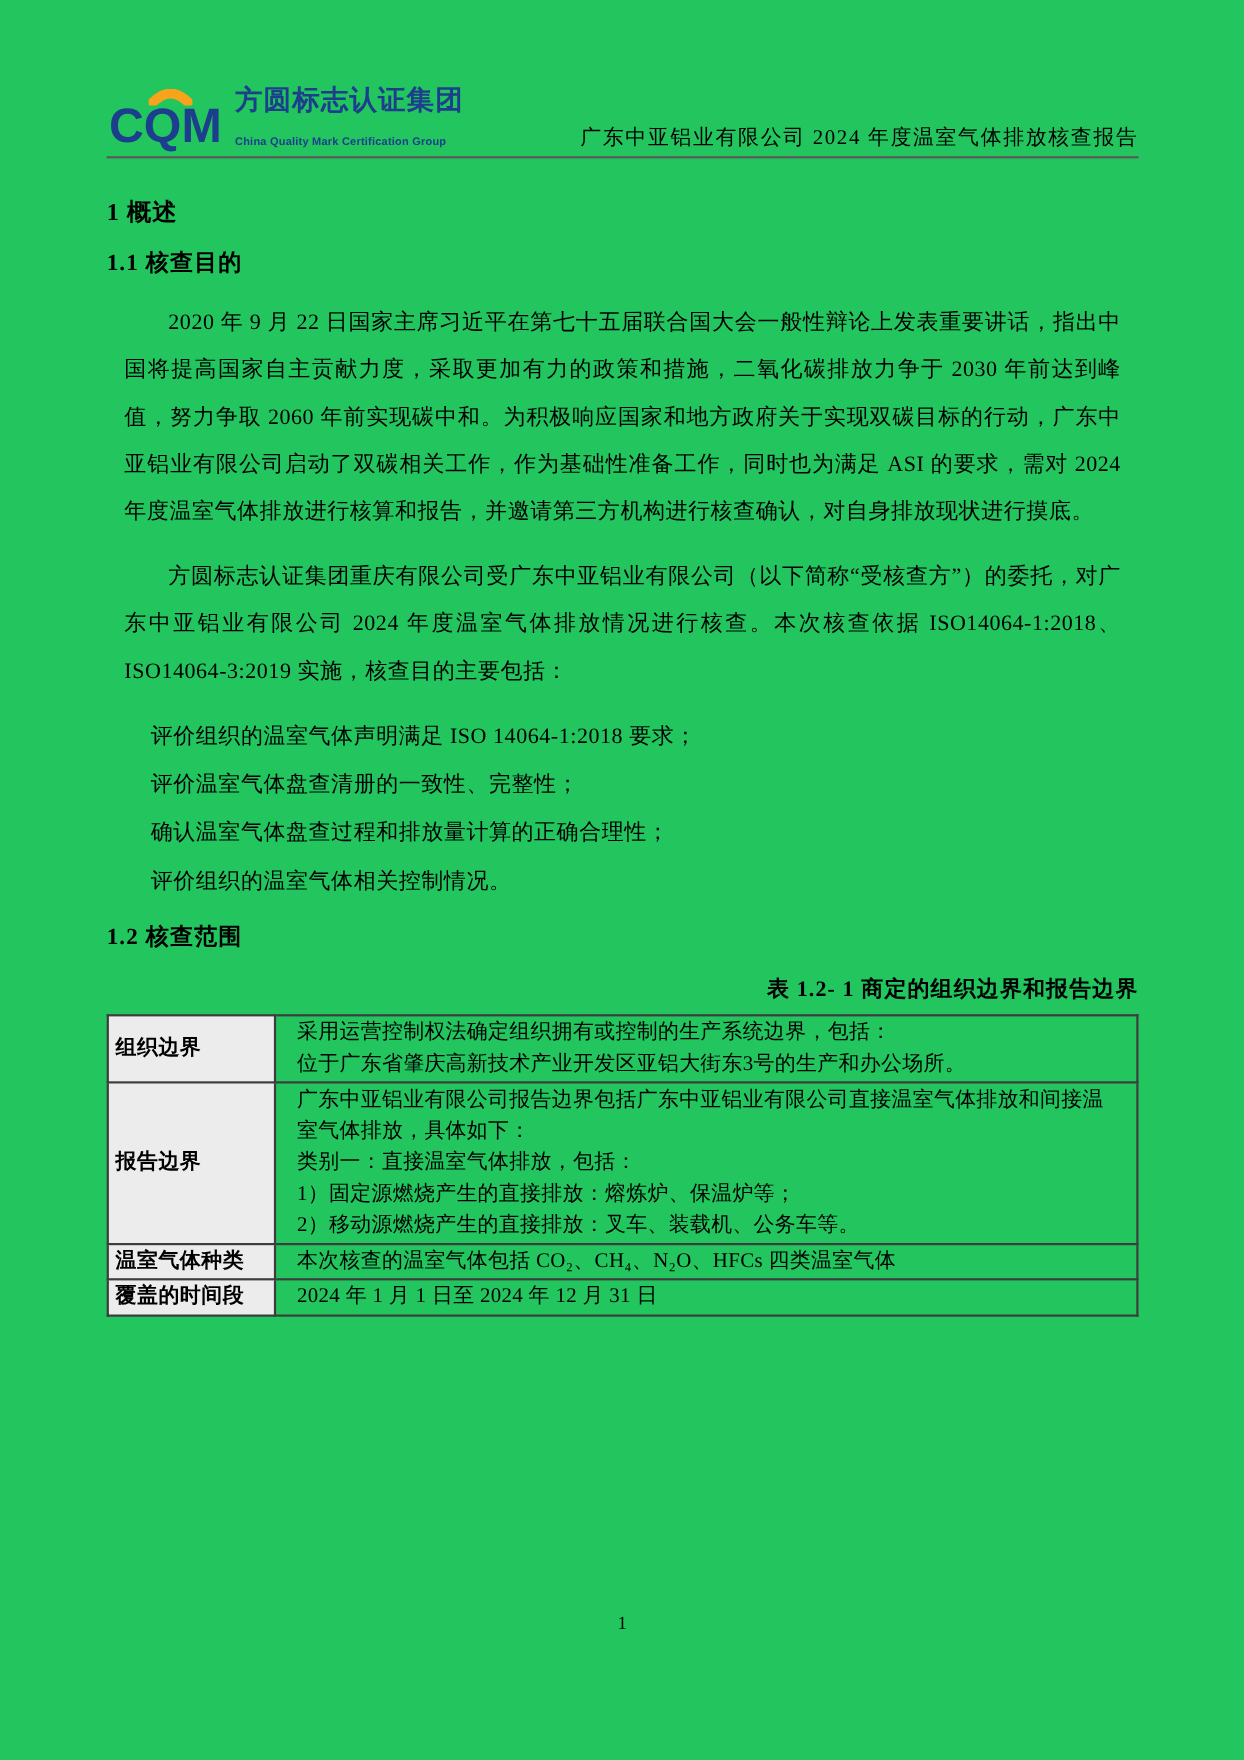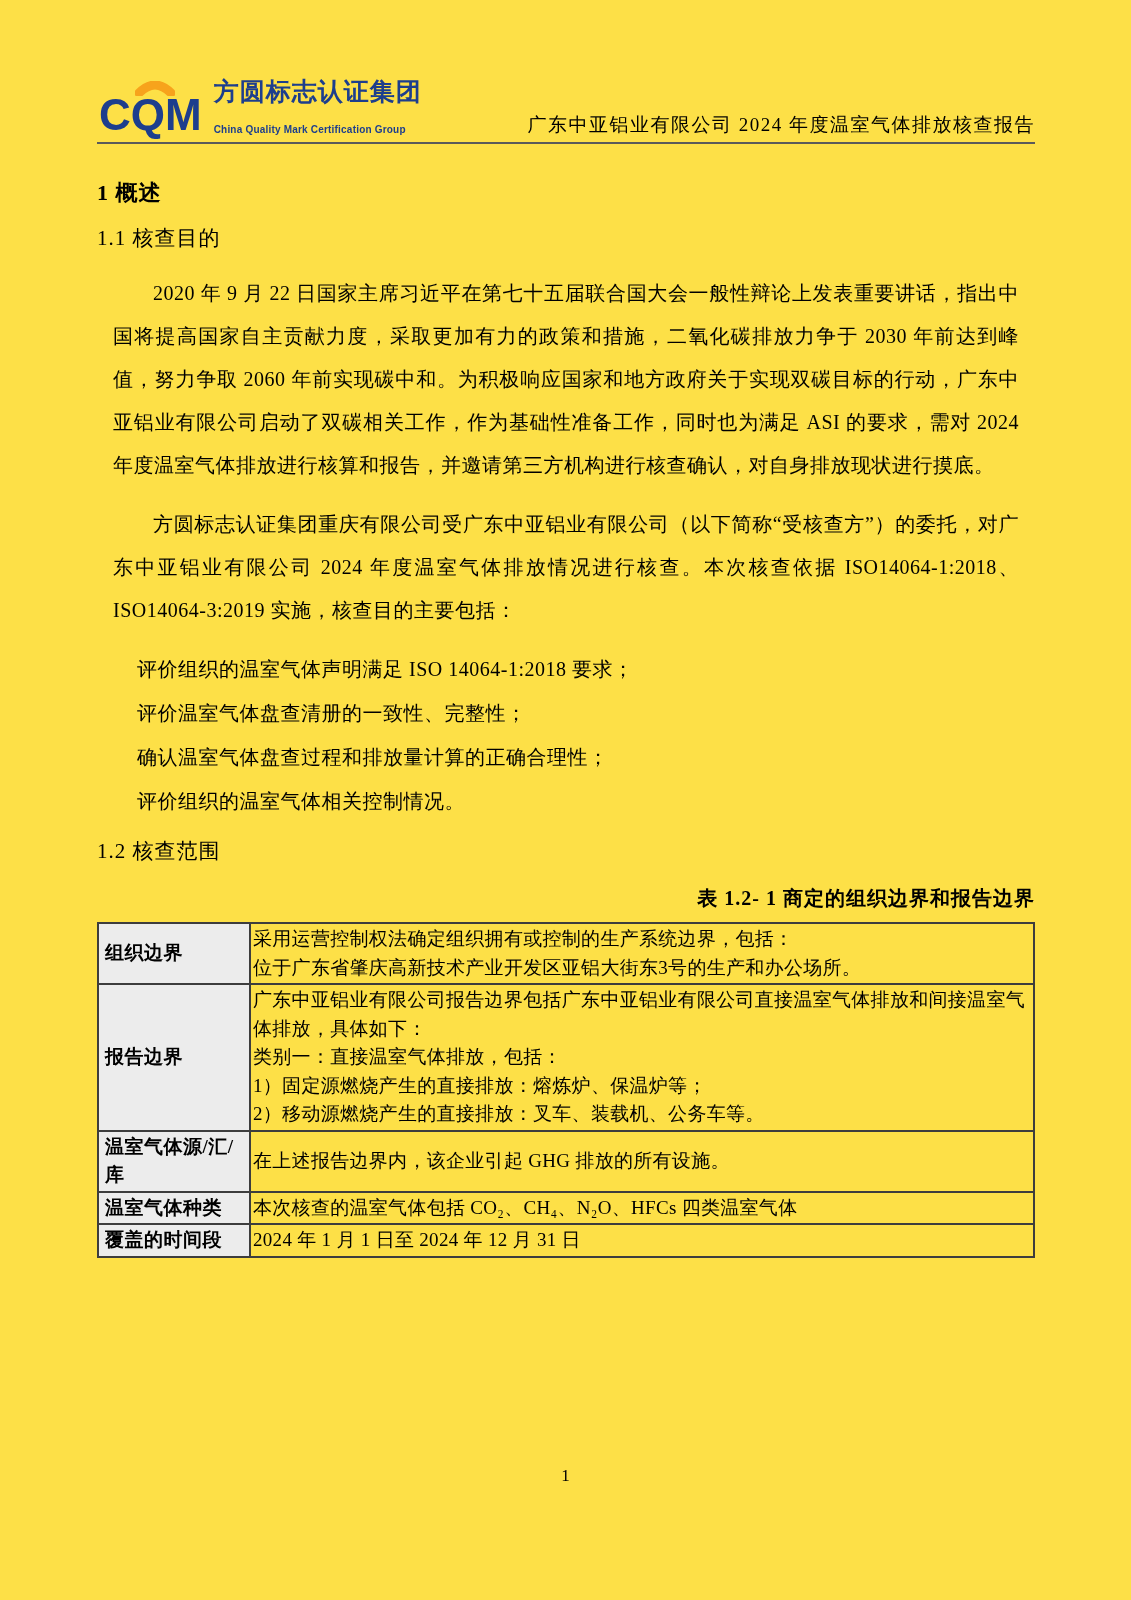--- a/index.html
+++ b/index.html
@@ -4,21 +4,21 @@
 <style>
   html, body {
     margin: 0;
     padding: 0;
     background: #ffffff;
   }
   .page {
     position: relative;
     width: 1131px;
     height: 1600px;
-    background: #fde047;
+    background: #22c55e;
     font-family: "Liberation Serif", "DejaVu Serif", serif;
     color: #000000;
     overflow: hidden;
   }
   
   .header {
     position: absolute;
     left: 97px;
     right: 96px;
     top: 78px;
@@ -87,21 +87,21 @@
     top: 168px;
   }
   .h1 {
     font-size: 22px;
     font-weight: bold;
     margin: 10px 0 16px 0;
     letter-spacing: 1px;
   }
   .h2 {
     font-size: 21px;
-    font-weight: normal;
+    font-weight: bold;
     margin: 8px 0 20px 0;
     letter-spacing: 1px;
   }
   .body-para {
     font-size: 20px;
     line-height: 43px;
     margin: 16px;
     text-align: justify;
     text-indent: 2em;
     letter-spacing: 0.5px;
@@ -126,21 +126,21 @@
   
   .boundary-table {
     border-collapse: collapse;
     width: 100%;
     table-layout: fixed;
   }
   .boundary-table td {
     border: 2px solid #3d3d3d;
     font-size: 19px;
     line-height: 28.5px;
-    padding: 1px 2px;
+    padding: 1px 19px;
     vertical-align: middle;
   }
   .label-cell {
     width: 138px;
     background: #ececec;
     font-weight: bold;
     letter-spacing: 0.5px;
     padding: 1px 6px !important;
   }
   .content-cell {
@@ -202,24 +202,20 @@
 位于广东省肇庆高新技术产业开发区亚铝大街东3号的生产和办公场所。</td>
         </tr>
         <tr>
           <td class="label-cell">报告边界</td>
           <td class="content-cell">广东中亚铝业有限公司报告边界包括广东中亚铝业有限公司直接温室气体排放和间接温室气体排放，具体如下：
 类别一：直接温室气体排放，包括：
 1）固定源燃烧产生的直接排放：熔炼炉、保温炉等；
 2）移动源燃烧产生的直接排放：叉车、装载机、公务车等。</td>
         </tr>
         <tr>
-          <td class="label-cell">温室气体源/汇/库</td>
-          <td class="content-cell">在上述报告边界内，该企业引起 GHG 排放的所有设施。</td>
-        </tr>
-        <tr>
           <td class="label-cell">温室气体种类</td>
           <td class="content-cell">本次核查的温室气体包括 CO₂、CH₄、N₂O、HFCs 四类温室气体</td>
         </tr>
         <tr>
           <td class="label-cell">覆盖的时间段</td>
           <td class="content-cell">2024 年 1 月 1 日至 2024 年 12 月 31 日</td>
         </tr>
       </tbody>
     </table>
   </main>

